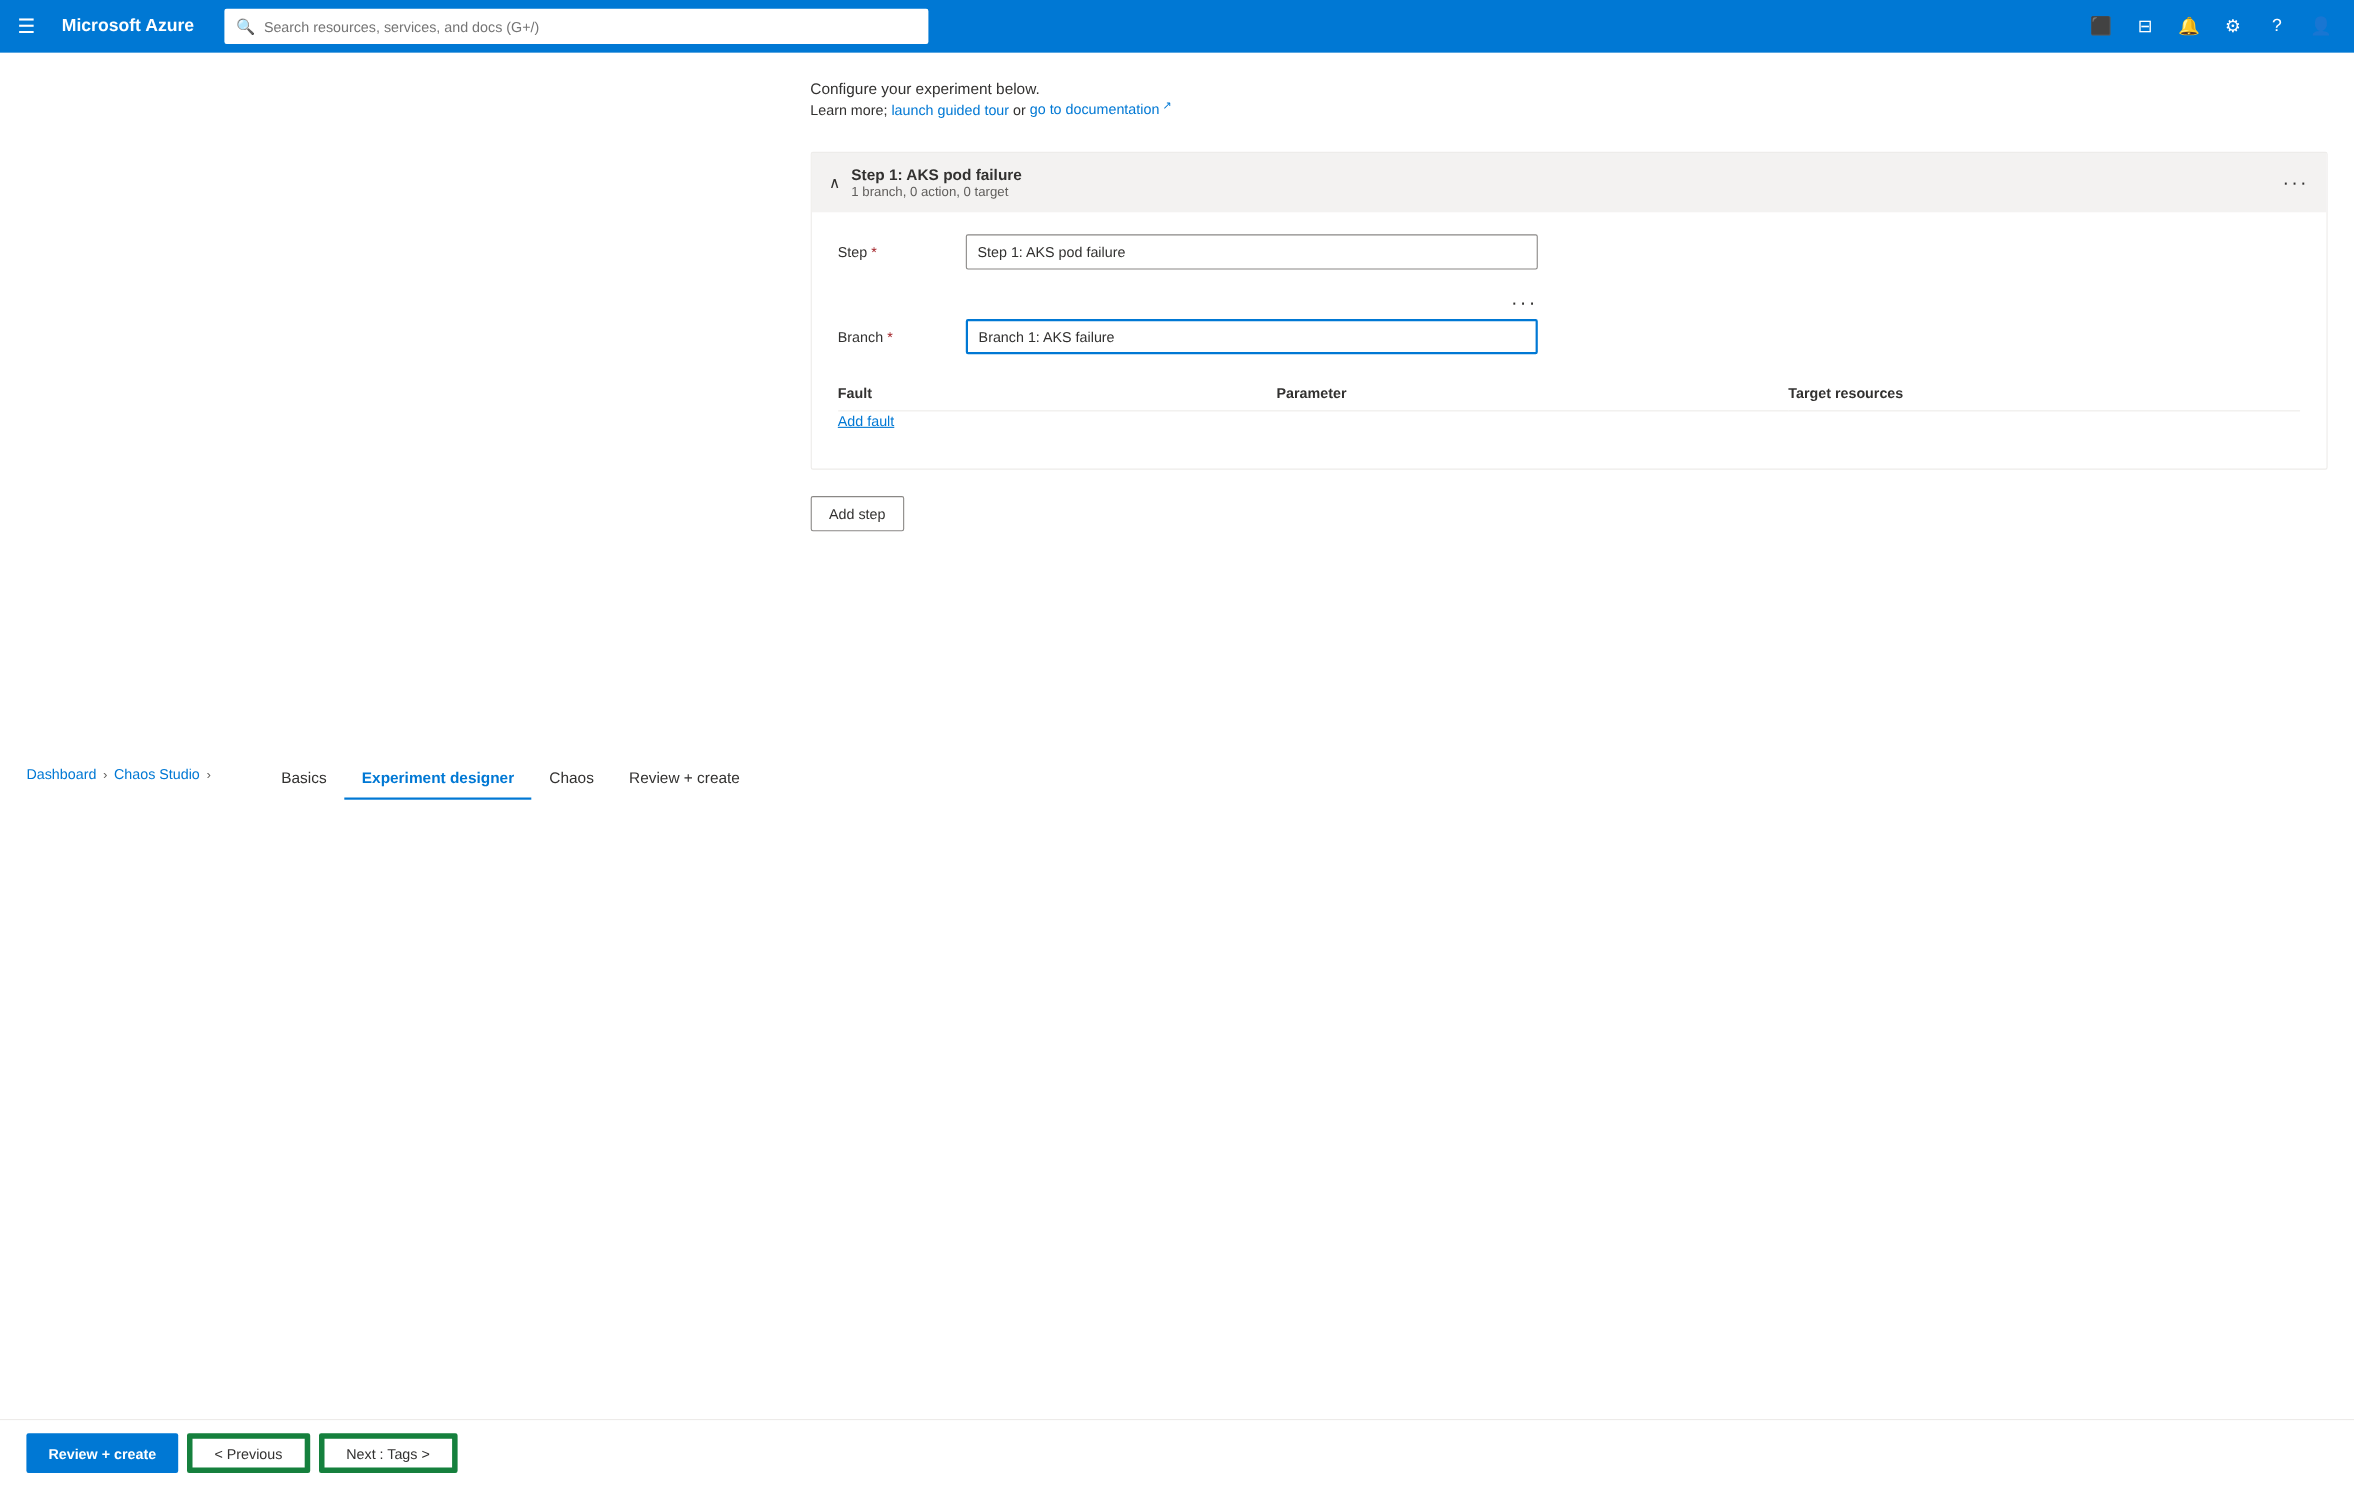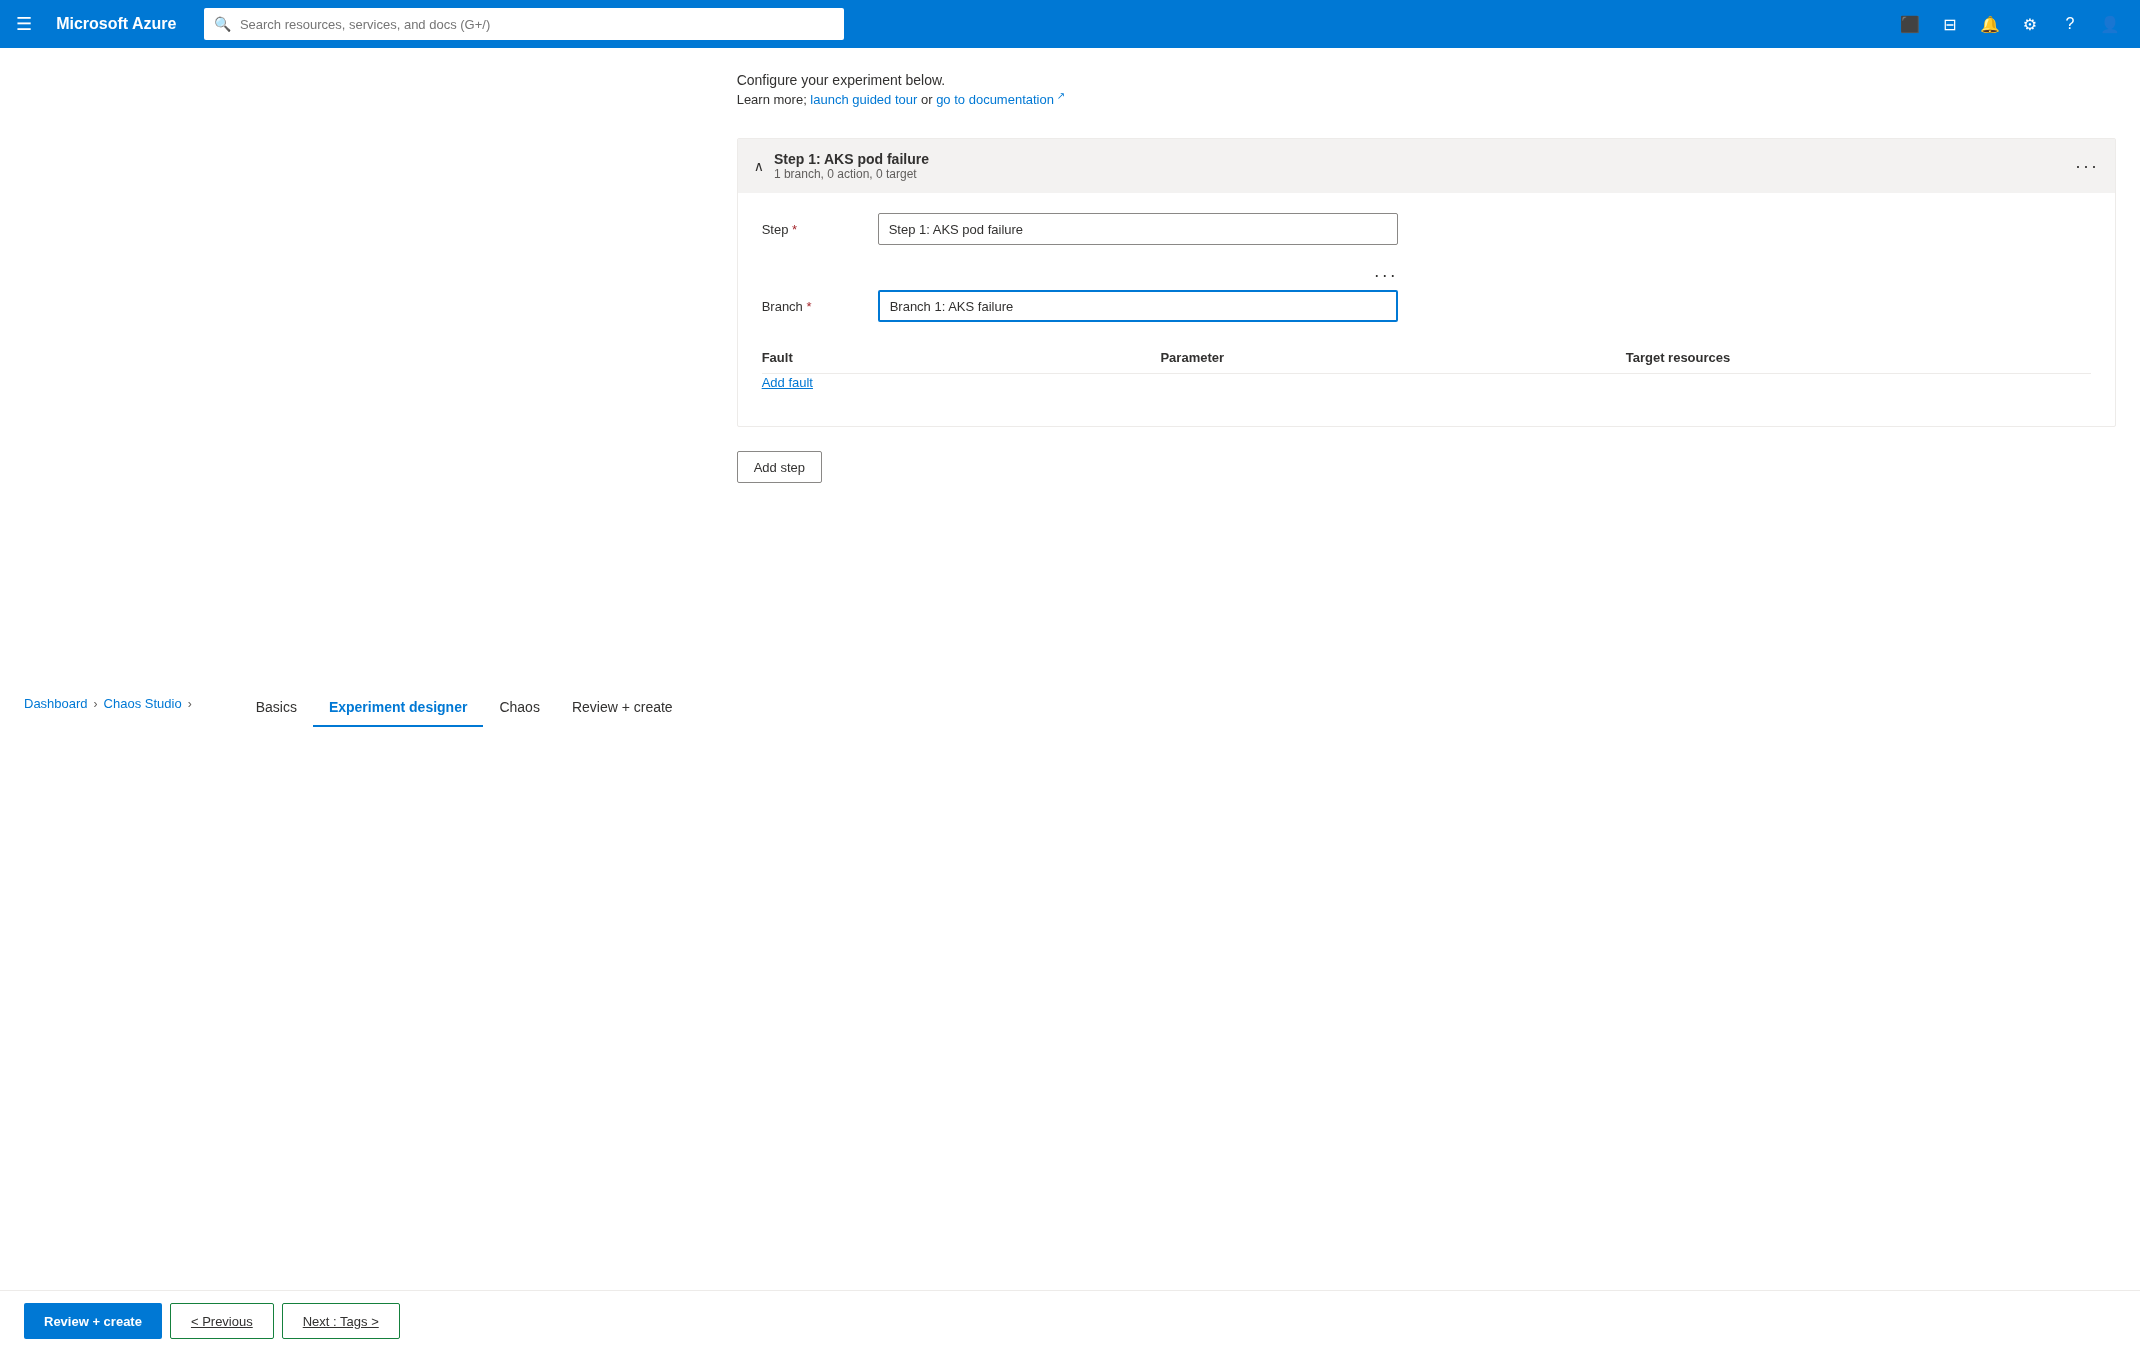--- a/index.html
+++ b/index.html
@@ -246,25 +246,24 @@
       border-radius: 2px;
       font-size: 13px;
       cursor: pointer;
       font-weight: 600;
     }
     .btn-secondary {
       height: 36px;
       padding: 0 20px;
       background: white;
       color: #323130;
-      border: 1px solid #15803d;
-      border-radius: 2px;
-      font-size: 13px;
-      cursor: pointer;
-      text-decoration: underline;
+      border: 5px solid #15803d;
+      border-radius: 2px;
+      font-size: 13px;
+      cursor: pointer;
     }
   </style>
 </head>
 <body>
 
 <div class="topbar">
   <span class="topbar-menu-icon">☰</span>
   <span class="topbar-logo">Microsoft Azure</span>
   <div class="topbar-search">
     <span class="topbar-search-icon">🔍</span>

